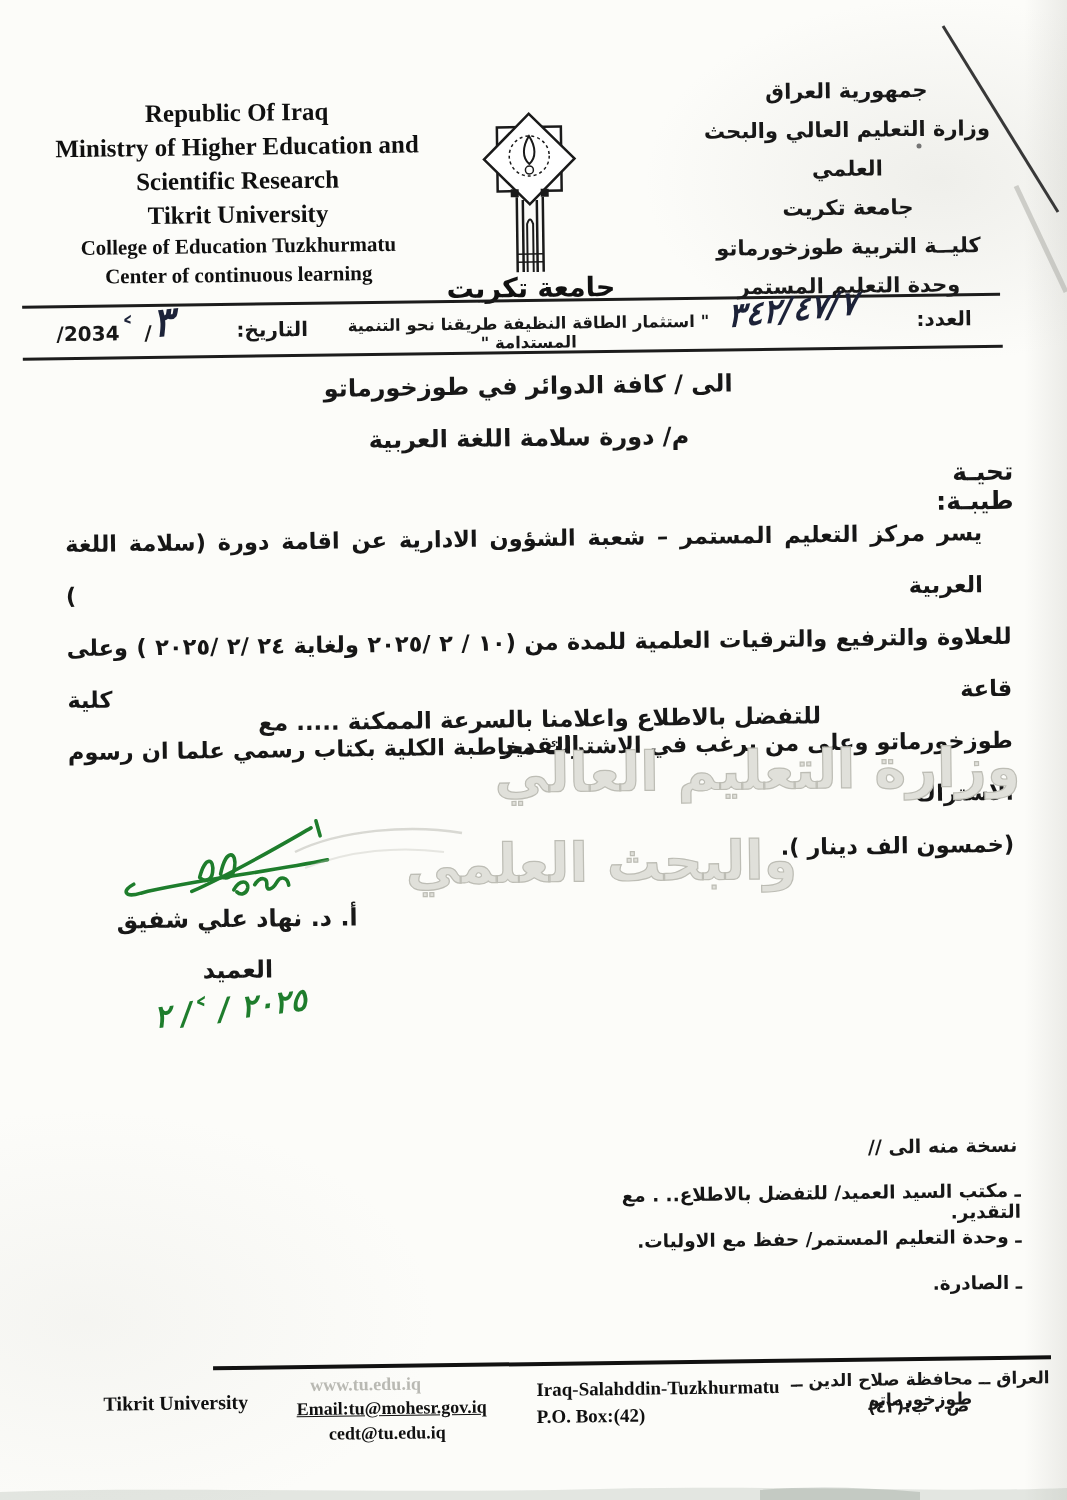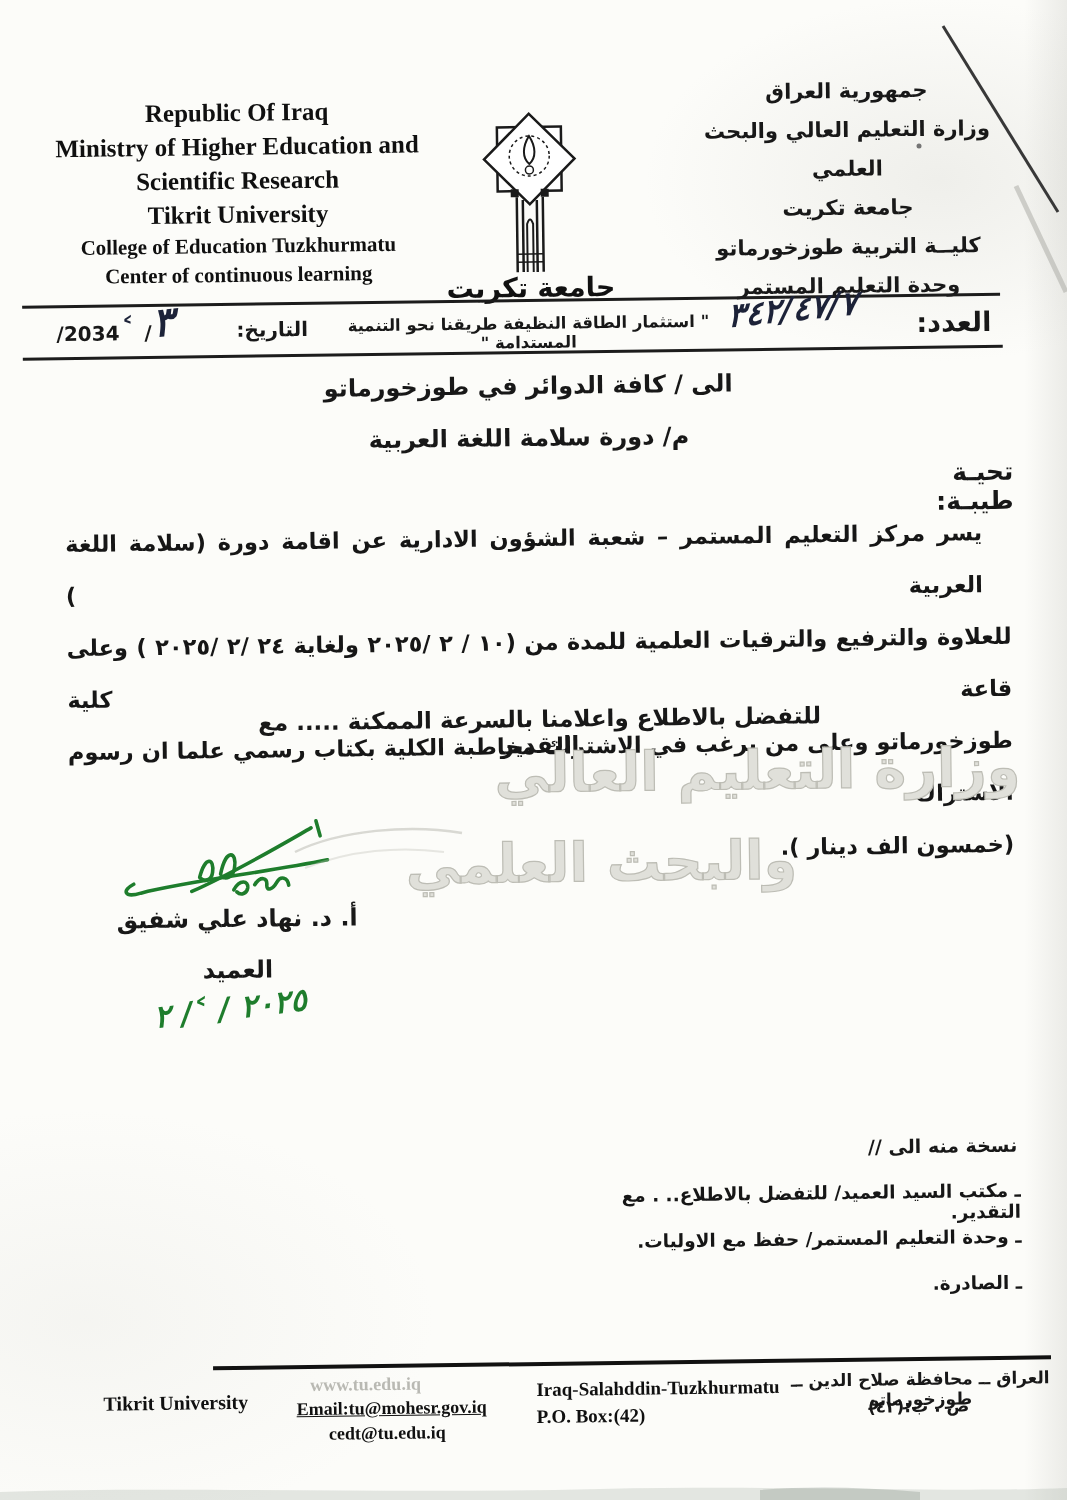--- a/index.html
+++ b/index.html
@@ -66,21 +66,21 @@
       <div>جمهورية العراق</div>
       <div>وزارة التعليم العالي والبحث العلمي</div>
       <div>جامعة تكريت</div>
       <div>كليــة التربية طوزخورماتو</div>
       <div>وحدة التعليم المستمر</div>
     </div>
 
     <div class="abs rule" style="left:28px;top:299px;width:978px;"></div>
     <div class="abs rule" style="left:28px;top:351px;width:980px;"></div>
 
-    <div class="abs ar" style="left:922px;top:312px;font-size:27px;">العدد:</div>
+    <div class="abs ar" style="left:922px;top:312px;font-size:20px;">العدد:</div>
     <div class="abs hw" dir="ltr" style="left:733px;top:293px;font-size:33px;transform:rotate(-5deg) skewX(-6deg);">٣٤٢/٤٧/٧</div>
     <div class="abs ar center" style="left:338px;top:314px;width:392px;font-size:16.5px;">" استثمار الطاقة النظيفة طريقنا نحو التنمية المستدامة "</div>
     <div class="abs ar" dir="ltr" style="left:62px;top:316px;font-size:20px;">2034/</div>
     <div class="abs hw" style="left:126px;top:308px;font-size:27px;transform:rotate(-8deg);">˂</div>
     <div class="abs ar" style="left:150px;top:316px;font-size:20px;">/</div>
     <div class="abs hw" style="left:158px;top:294px;font-size:40px;transform:rotate(-6deg);">٣</div>
     <div class="abs ar" style="left:196px;top:314px;font-size:20px;margin-left:46px;">التاريخ:</div>
 
     <div class="abs ar center" style="left:283px;top:372px;width:500px;font-size:24px;">الى / كافة الدوائر في طوزخورماتو</div>
     <div class="abs ar center" style="left:283px;top:424px;width:500px;font-size:24px;">م/ دورة سلامة اللغة العربية</div>

